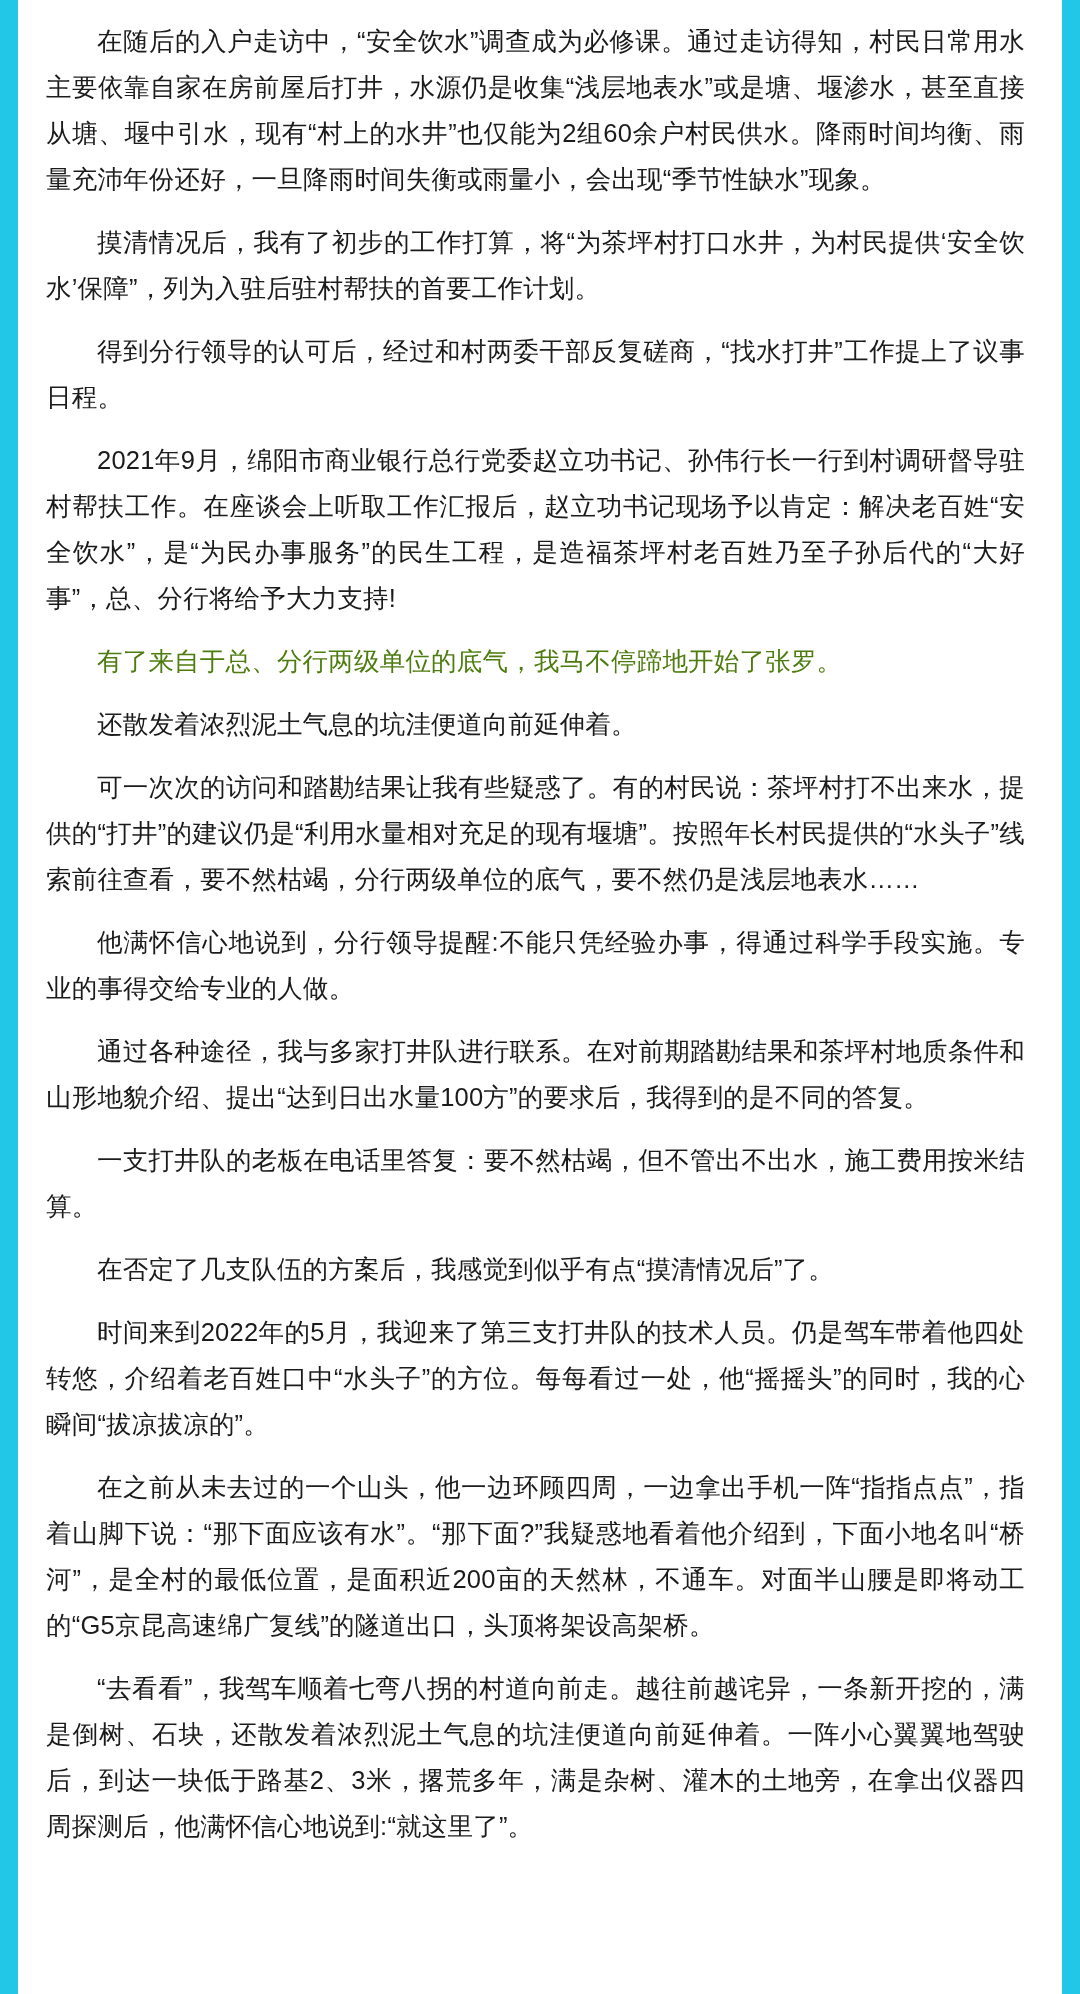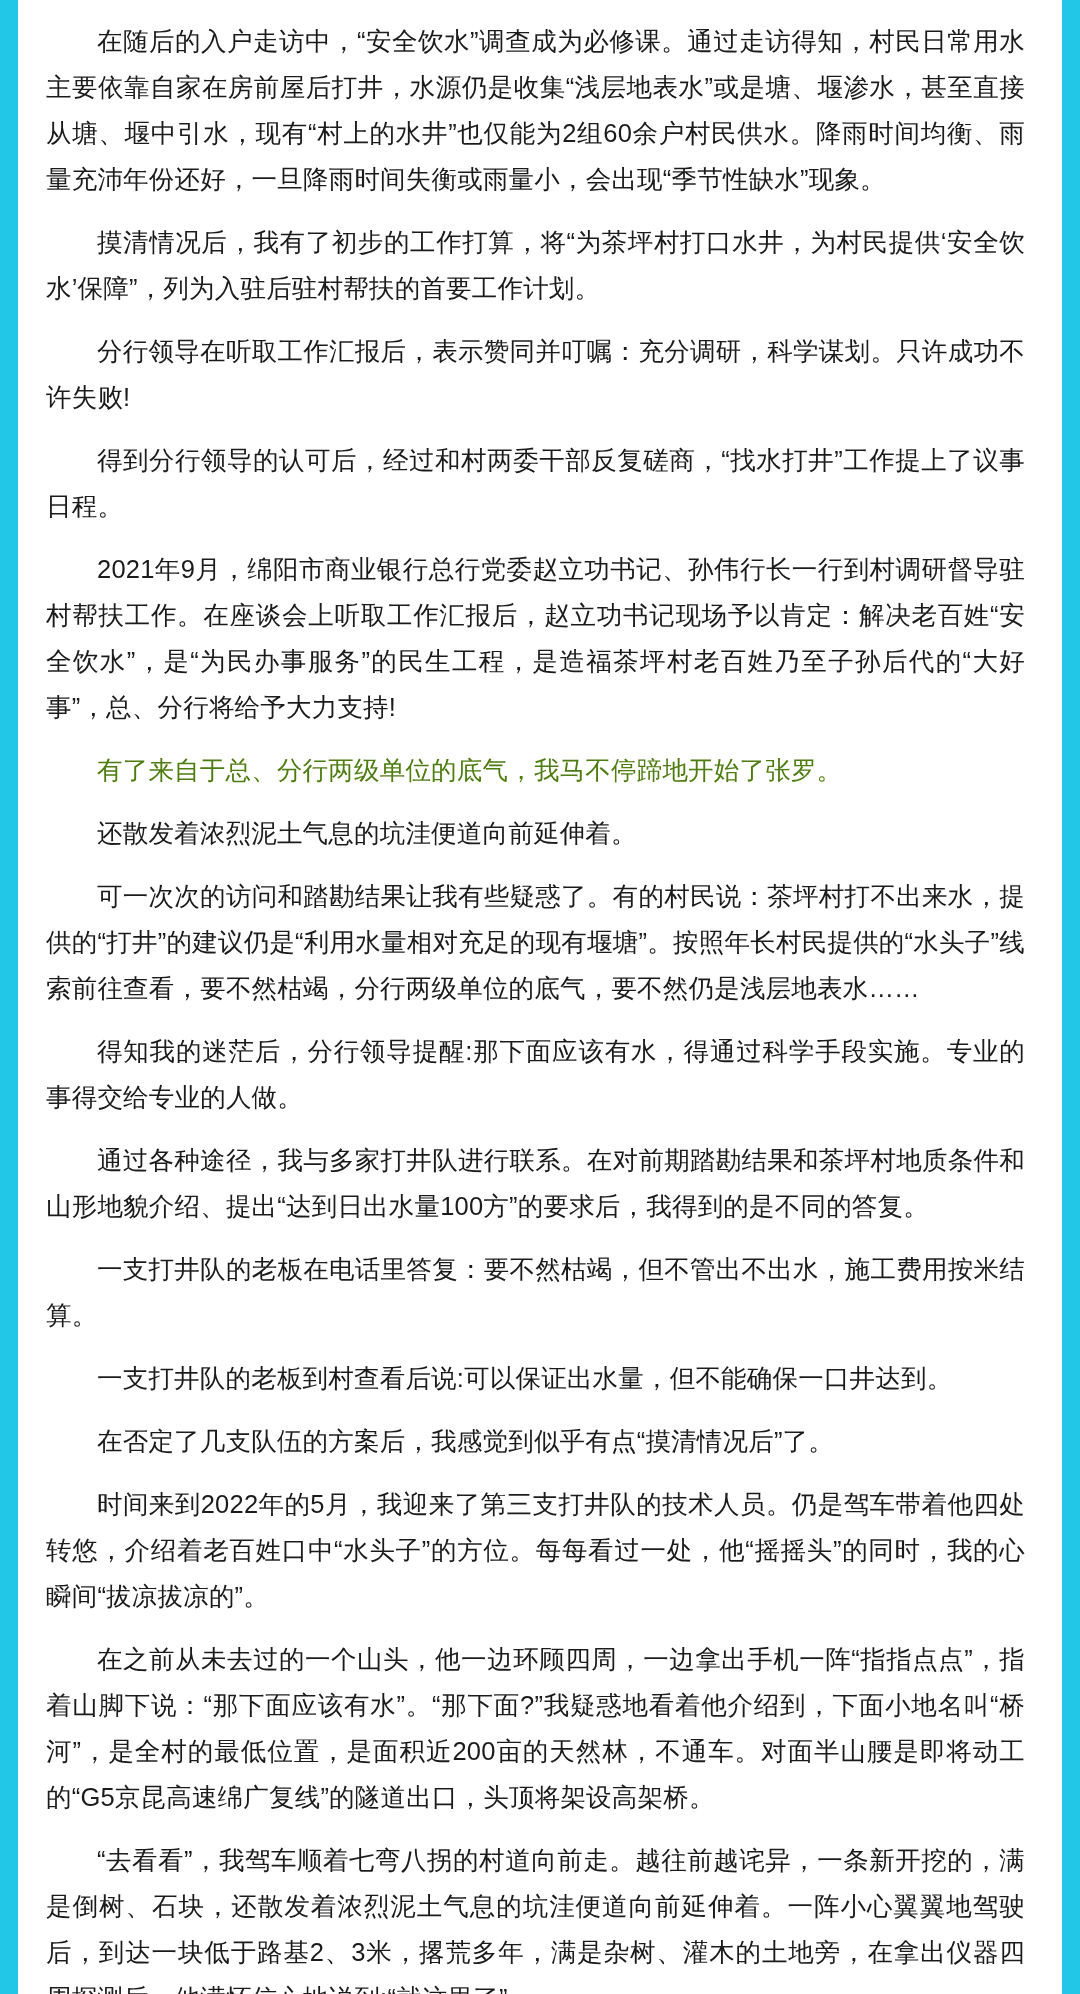--- a/index.html
+++ b/index.html
@@ -53,28 +53,26 @@
 </head>
 <body>
 
 <div class="page" style="background: rgb(255, 255, 255);">
   <div class="rail left" style="background: rgb(34, 199, 232);"></div>
   <div class="rail right" style="background: rgb(34, 199, 232);"></div>
 
   <div class="article">
     <p class="para" style="color: rgb(27, 27, 27);">在随后的入户走访中，“安全饮水”调查成为必修课。通过走访得知，村民日常用水主要依靠自家在房前屋后打井，水源仍是收集“浅层地表水”或是塘、堰渗水，甚至直接从塘、堰中引水，现有“村上的水井”也仅能为2组60余户村民供水。降雨时间均衡、雨量充沛年份还好，一旦降雨时间失衡或雨量小，会出现“季节性缺水”现象。</p>
     <p class="para" style="color: rgb(27, 27, 27);">摸清情况后，我有了初步的工作打算，将“为茶坪村打口水井，为村民提供‘安全饮水’保障”，列为入驻后驻村帮扶的首要工作计划。</p>
-    <p class="para" style="color: rgb(27, 27, 27);">分行领导在听取工作汇报后，表示赞同并叮嘱：充分调研，科学谋划。只许成功不许失败!</p>
     <p class="para" style="color: rgb(27, 27, 27);">得到分行领导的认可后，经过和村两委干部反复磋商，“找水打井”工作提上了议事日程。</p>
     <p class="para" style="color: rgb(27, 27, 27);">2021年9月，绵阳市商业银行总行党委赵立功书记、孙伟行长一行到村调研督导驻村帮扶工作。在座谈会上听取工作汇报后，赵立功书记现场予以肯定：解决老百姓“安全饮水”，是“为民办事服务”的民生工程，是造福茶坪村老百姓乃至子孙后代的“大好事”，总、分行将给予大力支持!</p>
     <p class="para" style="color: #4d7c0f;">有了来自于总、分行两级单位的底气，我马不停蹄地开始了张罗。</p>
     <p class="para" style="color: rgb(27, 27, 27);">还散发着浓烈泥土气息的坑洼便道向前延伸着。</p>
     <p class="para" style="color: rgb(27, 27, 27);">可一次次的访问和踏勘结果让我有些疑惑了。有的村民说：茶坪村打不出来水，提供的“打井”的建议仍是“利用水量相对充足的现有堰塘”。按照年长村民提供的“水头子”线索前往查看，要不然枯竭，分行两级单位的底气，要不然仍是浅层地表水……</p>
-    <p class="para" style="color: rgb(27, 27, 27);">得知我的迷茫后，分行领导提醒:那下面应该有水，得通过科学手段实施。专业的事得交给专业的人做。</p>
+    <p class="para" style="color: rgb(27, 27, 27);">他满怀信心地说到，分行领导提醒:不能只凭经验办事，得通过科学手段实施。专业的事得交给专业的人做。</p>
     <p class="para" style="color: rgb(27, 27, 27);">通过各种途径，我与多家打井队进行联系。在对前期踏勘结果和茶坪村地质条件和山形地貌介绍、提出“达到日出水量100方”的要求后，我得到的是不同的答复。</p>
     <p class="para" style="color: rgb(27, 27, 27);">一支打井队的老板在电话里答复：要不然枯竭，但不管出不出水，施工费用按米结算。</p>
-    <p class="para" style="color: rgb(27, 27, 27);">一支打井队的老板到村查看后说:可以保证出水量，但不能确保一口井达到。</p>
     <p class="para" style="color: rgb(27, 27, 27);">在否定了几支队伍的方案后，我感觉到似乎有点“摸清情况后”了。</p>
     <p class="para" style="color: rgb(27, 27, 27);">时间来到2022年的5月，我迎来了第三支打井队的技术人员。仍是驾车带着他四处转悠，介绍着老百姓口中“水头子”的方位。每每看过一处，他“摇摇头”的同时，我的心瞬间“拔凉拔凉的”。</p>
     <p class="para" style="color: rgb(27, 27, 27);">在之前从未去过的一个山头，他一边环顾四周，一边拿出手机一阵“指指点点”，指着山脚下说：“那下面应该有水”。“那下面?”我疑惑地看着他介绍到，下面小地名叫“桥河”，是全村的最低位置，是面积近200亩的天然林，不通车。对面半山腰是即将动工的“G5京昆高速绵广复线”的隧道出口，头顶将架设高架桥。</p>
     <p class="para" style="color: rgb(27, 27, 27);">“去看看”，我驾车顺着七弯八拐的村道向前走。越往前越诧异，一条新开挖的，满是倒树、石块，还散发着浓烈泥土气息的坑洼便道向前延伸着。一阵小心翼翼地驾驶后，到达一块低于路基2、3米，撂荒多年，满是杂树、灌木的土地旁，在拿出仪器四周探测后，他满怀信心地说到:“就这里了”。</p>
   </div>
 </div>
 
 </body></html>

